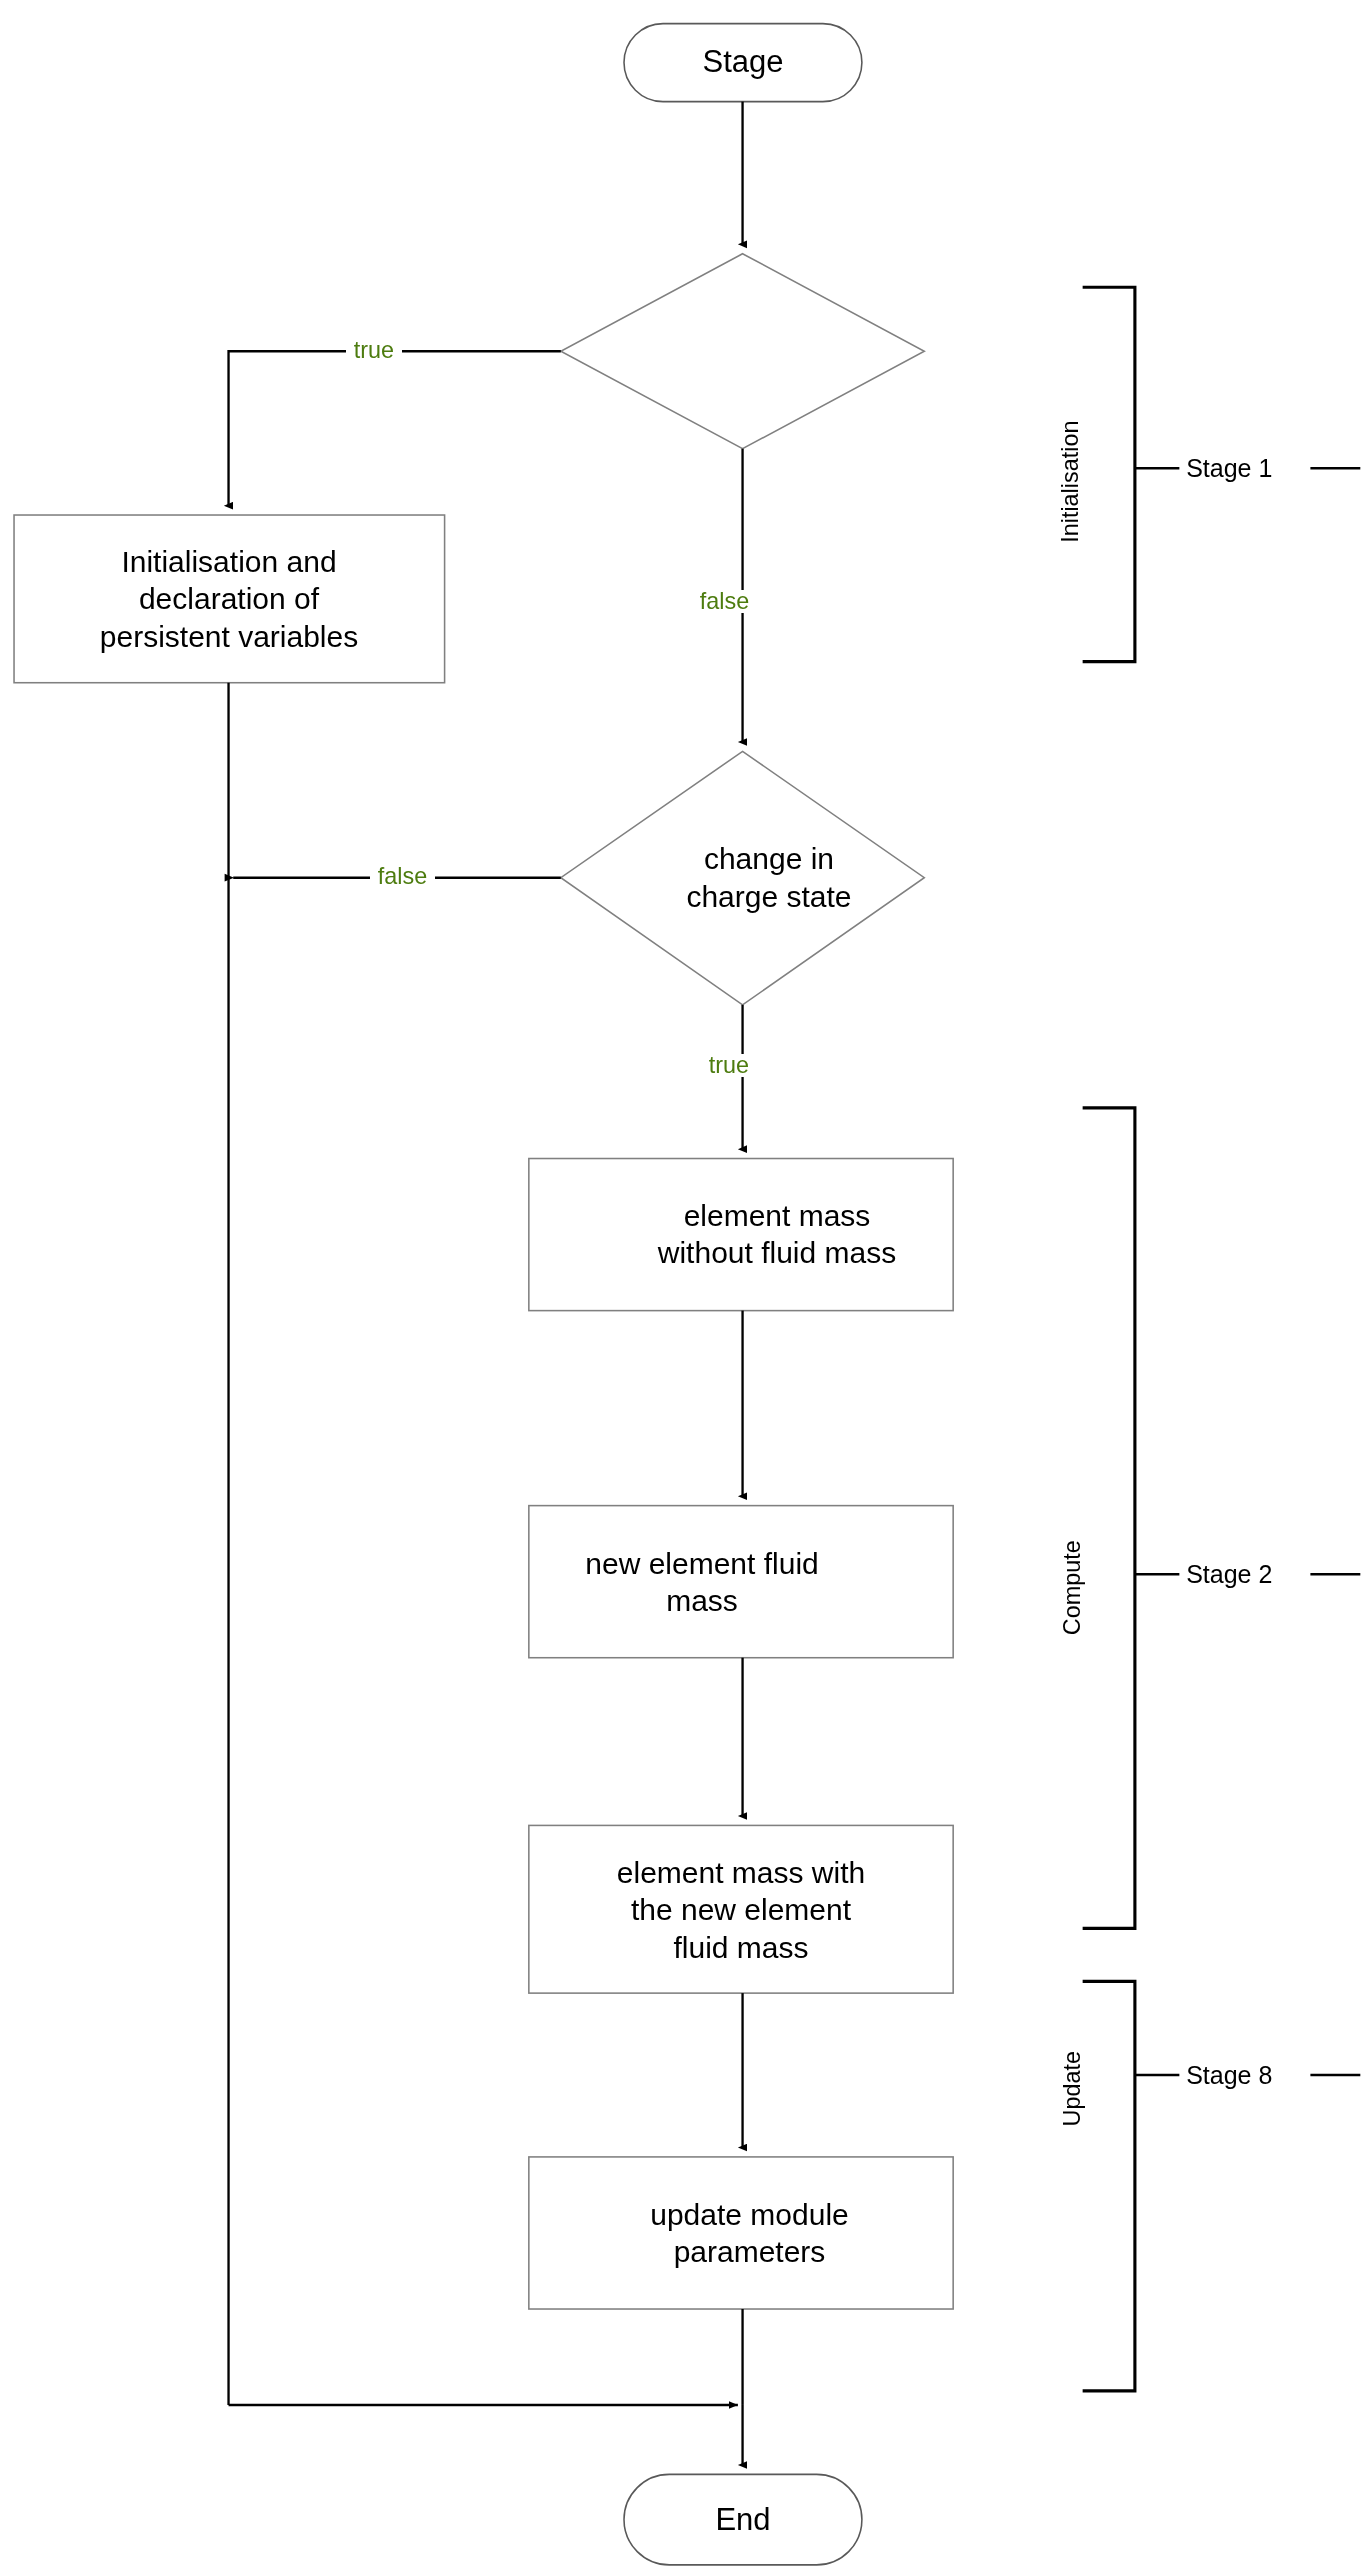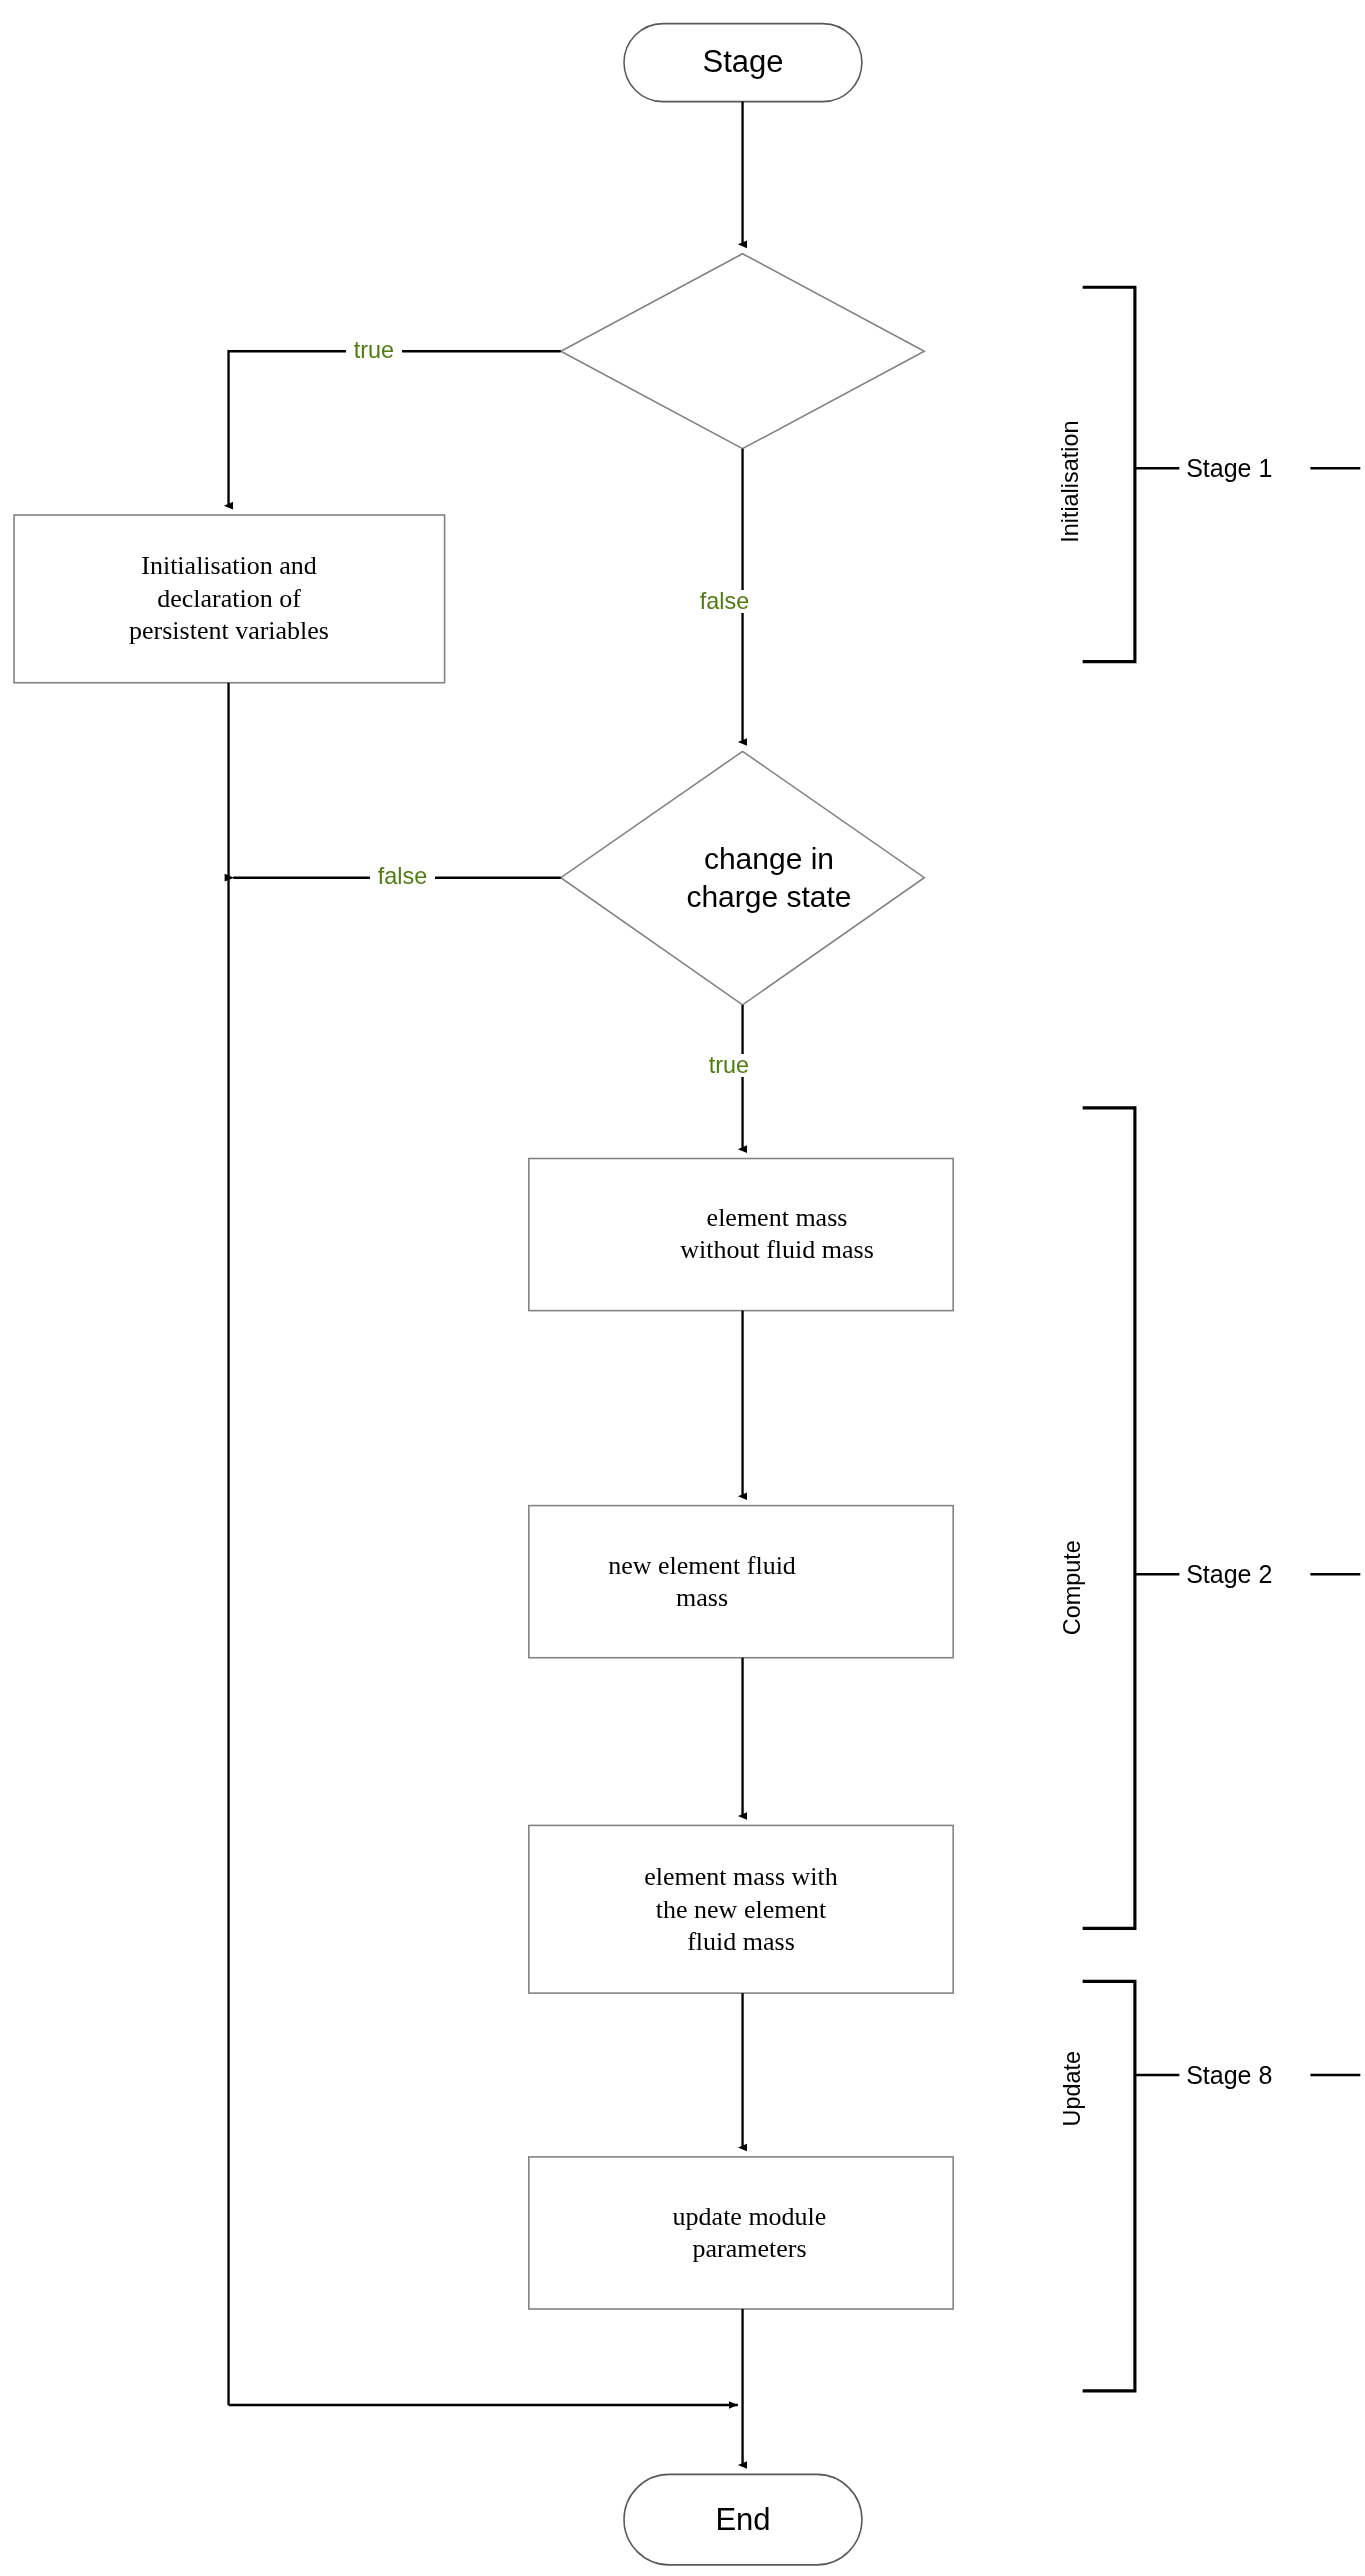--- a/index.html
+++ b/index.html
@@ -34,21 +34,21 @@
     justify-content: center;
     text-align: center;
     line-height: 1.25;
     font-family: "Liberation Sans", sans-serif;
     color: #000000;
     pointer-events: none;
     white-space: pre-line;
   }
   .terminator-label { font-size: 31px; }
   .decision-label   { font-size: 30px; }
-  .process-label    { font-size: 26px; font-family: Liberation Serif, serif; }
+  .process-label    { font-size: 30px; }
   .edge-label {
     position: absolute;
     font-size: 23.4px;
     font-family: "Liberation Sans", sans-serif;
     color: #4d7c0f;
     background: #ffffff;
     padding: 0 7.8px;
     text-align: center;
     line-height: 1;
     white-space: nowrap;

